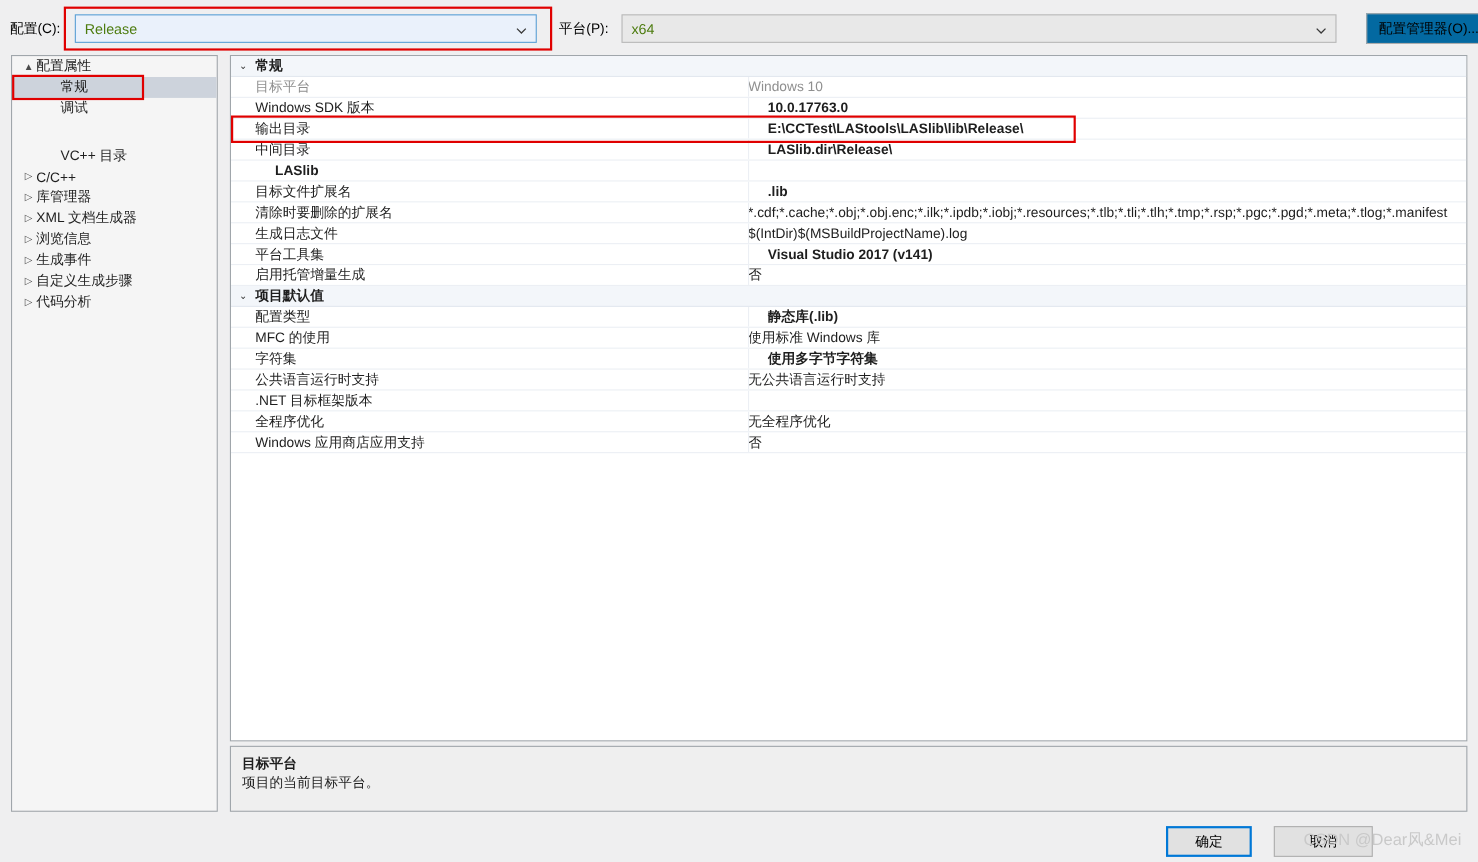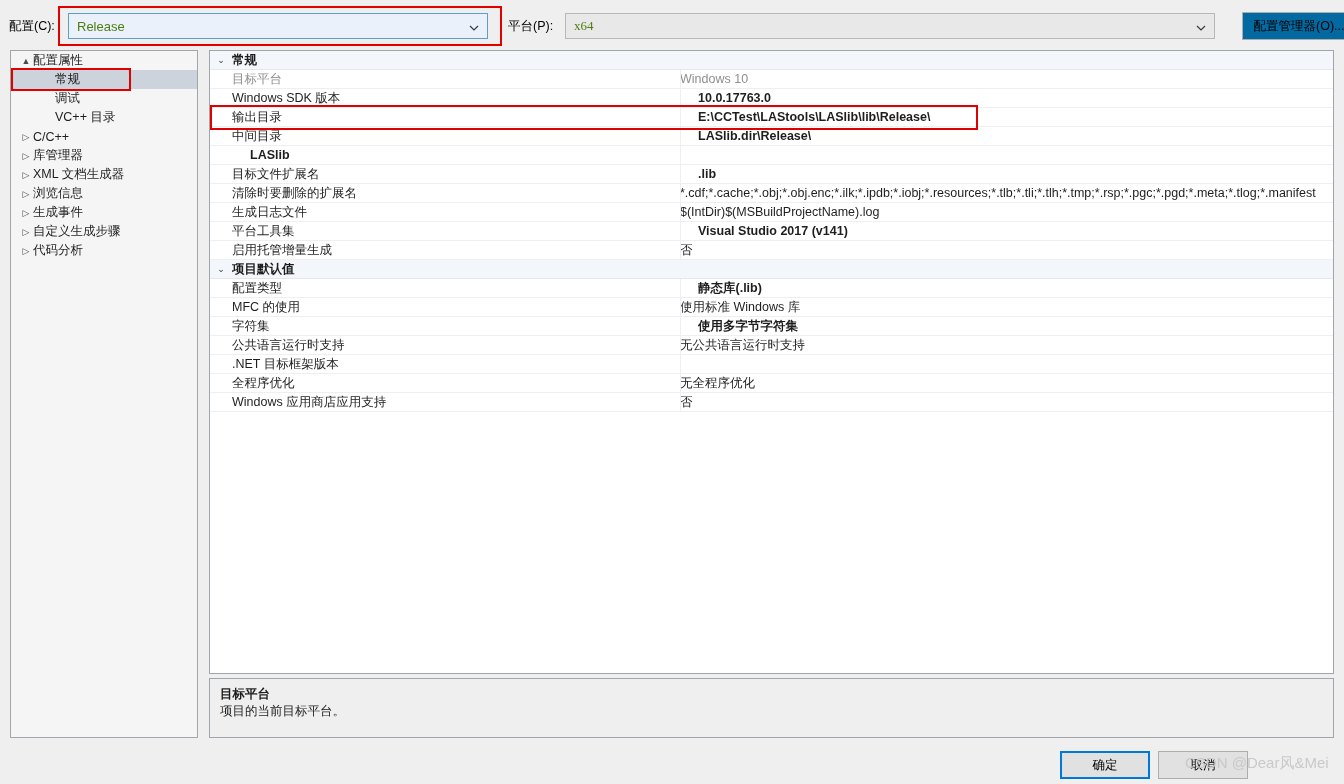--- a/index.html
+++ b/index.html
@@ -23,21 +23,21 @@
     border: 1px solid #5a9fd4;
     height: 26px;
     display: flex; align-items: center;
     padding-left: 8px;
     font-size: 13px;
     color: #4d7c0f;
   }
   .combo.cfg { left: 68px; top: 13px; width: 420px; }
   .combo.plat {
     left: 565px; top: 13px; width: 650px;
-    background: #e8e8e8; border: 1px solid #b8b8b8; font-family: Liberation Serif, serif;
+    background: #e8e8e8; border: 1px solid #b8b8b8;
   }
   .combo .caret {
     position: absolute; right: 8px; top: 50%; transform: translateY(-50%);
     width: 10px; height: 10px;
   }
   .lbl-plat { position: absolute; left: 508px; top: 18px; font-size: 12.5px; color: #000; }
   .btn-cfgmgr {
     position: absolute; left: 1222px; top: 12px; width: 114px; height: 28px;
     background: #0369a1; border: 1px solid #adadad;
     font-size: 12.5px; color: #000;
@@ -111,21 +111,21 @@
   .desc-title { font-size: 12.5px; font-weight: bold; color: #1e1e1e; }
   .desc-body  { font-size: 12.5px; color: #1e1e1e; }
 
   
   .btn {
     position: absolute; height: 28px;
     font-size: 12.5px; color: #000;
     display: flex; align-items: center; justify-content: center;
   }
   .btn-ok {
-    left: 1060px; top: 751px; width: 90px;
+    left: 1060px; top: 751px; width: 78px;
     background: #e1e1e1; border: 2px solid #0078d7;
   }
   .btn-cancel {
     left: 1158px; top: 751px; width: 90px;
     background: #e1e1e1; border: 1px solid #adadad;
   }
 
   .watermark {
     position: absolute; left: 1185px; top: 754px;
     font-size: 15px; color: #c9c9c9; white-space: nowrap;
@@ -172,21 +172,21 @@
           <span class="tlabel">配置属性</span>
         </div>
         <div class="tree-row sel" style="padding-left: 30px;">
           <span class="twisty"></span>
           <span class="tlabel">常规</span>
         </div>
         <div class="tree-row" style="padding-left: 30px;">
           <span class="twisty"></span>
           <span class="tlabel">调试</span>
         </div>
-        <div class="tree-row" style="padding-left: 30px;">
+        <div class="tree-row" style="padding-left: 30px; margin-top: 24px;">
           <span class="twisty"></span>
           <span class="tlabel">VC++ 目录</span>
         </div>
         <div class="tree-row" style="padding-left: 8px;">
           <span class="twisty">▷</span>
           <span class="tlabel">C/C++</span>
         </div>
         <div class="tree-row" style="padding-left: 8px;">
           <span class="twisty">▷</span>
           <span class="tlabel">库管理器</span>

